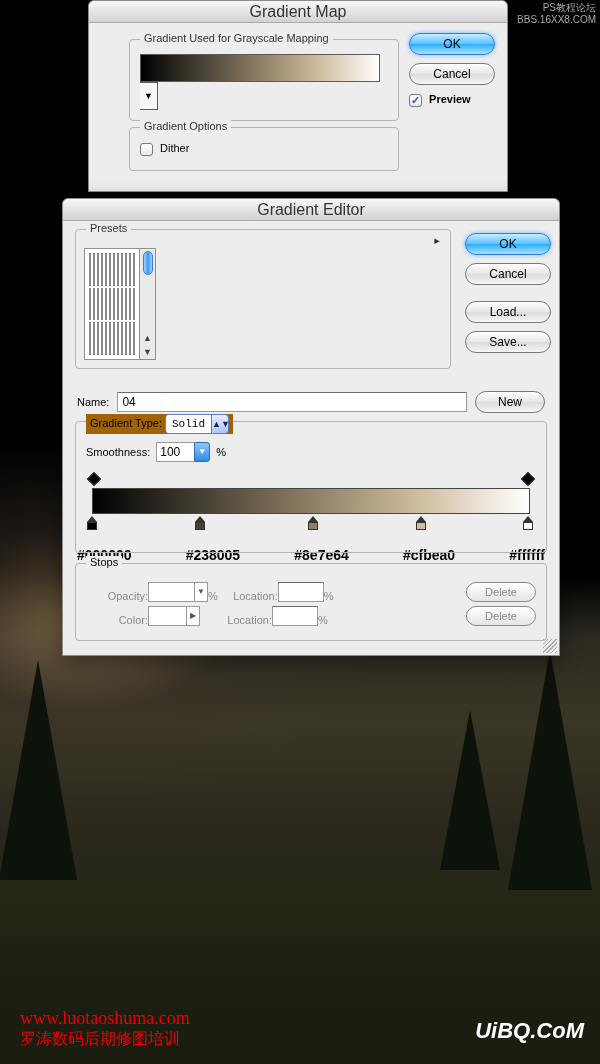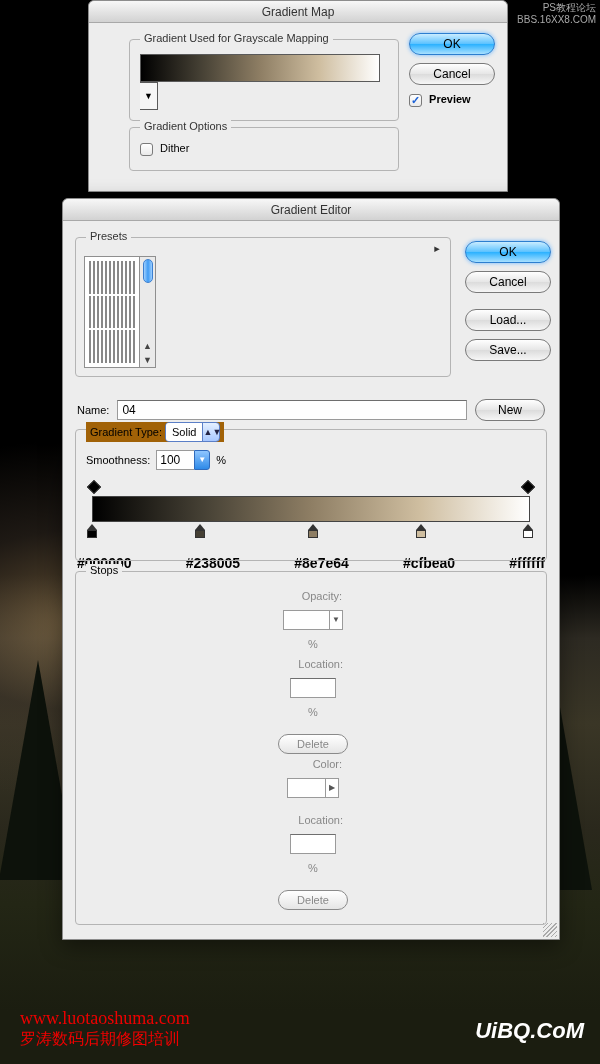--- a/index.html
+++ b/index.html
@@ -38,21 +38,21 @@
   border-radius: 6px 6px 0 0;
   box-shadow: 0 6px 22px rgba(0,0,0,0.45);
 }
 .titlebar {
   height: 22px;
   background: linear-gradient(#f7f7f7,#d2d2d2);
   border-bottom: 1px solid #a8a8a8;
   border-radius: 6px 6px 0 0;
   text-align: center;
   line-height: 22px;
-  font-size: 12px;
+  font-size: 16px;
   color: #333;
 }
 .groupbox {
   border: 1px solid #b4b4b4;
   border-radius: 4px;
   margin: 6px 0;
   padding: 14px 10px 10px 10px;
   position: relative;
 }
 .groupbox .legend {
@@ -88,21 +88,21 @@
 }
 .aqua-checkbox.checked::after { content: "✓"; }
 .textfield {
   background:#fff; border:1px solid #9a9a9a; border-top-color:#6e6e6e; height:20px; padding:0 4px; font-size:12px;
 }
 .dropdown {
   display:inline-flex; align-items:center;
   height:20px; border:1px solid #5b7fc7; border-radius:4px;
   background: linear-gradient(#e5f0ff,#a7c7ff);
 }
-.dropdown .val { padding:0 6px; background:#fff; border-radius:3px 0 0 3px; height:18px; line-height:18px; border-right:1px solid #5b7fc7;}
+.dropdown .val { padding:0 6px; background:#fff; border-radius:3px 0 0 3px; height:18px; line-height:18px; border-right:1px solid #5b7fc7;font-family:Liberation Mono, monospace;}
 .dropdown .arr { width:16px; text-align:center; font-size:9px; color:#224; }
 .num-dd {
   display:inline-flex; align-items:center; height:20px;
 }
 .num-dd input { width:38px; height:20px; border:1px solid #9a9a9a; border-right:none; background:#fff; text-align:left; padding-left:3px; font-size:12px;}
 .num-dd .arr { width:16px; height:20px; background:linear-gradient(#8fc6ff,#2e8ae8); border:1px solid #2f6bbd; border-radius:0 3px 3px 0; text-align:center; color:#fff; font-size:8px; line-height:18px;}
 .field-with-dd { display:inline-flex; align-items:center; }
 .field-with-dd input { width:46px; height:20px; border:1px solid #9a9a9a; border-right:none; background:#fff; padding-left:4px; font-size:12px;}
 .field-with-dd .arr { width:14px; height:20px; background:#fff; border:1px solid #9a9a9a; text-align:center; font-size:8px; color:#555; line-height:18px;}
 .swatch-pick { display:inline-flex; align-items:center; }
@@ -120,21 +120,21 @@
   display:inline-block; vertical-align:middle;
 }
 .grad-dd-arr {
   display:inline-block; width:18px; height:28px;
   border:1px solid #5a5a5a; border-left:none;
   background:#f6f6f6; text-align:center; line-height:26px; font-size:9px;
   vertical-align:middle;
 }
 
 #dlg-editor { left: 62px; top: 198px; width: 498px; }
-#dlg-editor .body { padding: 10px 12px 14px 12px; }
+#dlg-editor .body { padding: 2px 12px 14px 12px; }
 #dlg-editor .row1 { display:flex; align-items:flex-start; }
 #dlg-editor .row1 .presets-wrap { flex:1; }
 #dlg-editor .row1 .btncol { width:96px; padding-left:14px; padding-top:10px;}
 .presets-grid {
   border:1px solid #8f8f8f; background:#fff; padding:4px;
   display:grid; grid-template-columns: repeat(12, 1fr); gap:2px;
   height: 112px;
 }
 .presets-grid .sw { border:1px solid #888; height:100%; }
 .scrollbar {
@@ -157,21 +157,21 @@
 .gstop { position:absolute; width:12px; text-align:center;}
 .gstop .diamond { width:10px; height:10px; transform:rotate(45deg); border:1px solid #333; background:#fff; margin:0 auto;}
 .gstop.top { top:0;}
 .gstop.top .diamond { background:#000;}
 .gstop.bot { top: 42px;}
 .gstop .housepoint { width:0;height:0; border-left:5px solid transparent; border-right:5px solid transparent; border-bottom:6px solid #333; margin:0 auto;}
 .gstop .housebody { width:10px; height:8px; border:1px solid #333; background:#fff; margin:0 auto;}
 .hexlabels { display:flex; justify-content:space-between; font-size:14px; font-weight:bold; margin-top:-6px; padding:0 2px; }
 .stops-group { border:1px solid #b4b4b4; border-radius:4px; padding:14px 10px 10px 14px; position:relative; margin-top:0;}
 .stops-group .legend { position:absolute; top:-8px; left:10px; background:#ededed; padding:0 4px;}
-.stops-row { display:flex; align-items:center; gap:8px; margin:4px 0; color:#888;flex-direction:column;}
+.stops-row { display:flex; align-items:flex-end; gap:0; margin:4px 0; color:#888;}
 .stops-row .lbl { width:58px; text-align:right;}
 .stops-row .lbl2 { width:60px; text-align:right;}
 .pill-btn {
   width:70px; height:20px; border:1px solid #8a8a8a; border-radius:10px;
   background:linear-gradient(#fff,#e5e5e5); text-align:center; line-height:18px; color:#888;
 }
 .resize-grip { position:absolute; bottom:2px; right:2px; width:14px; height:14px;
   background: repeating-linear-gradient(135deg,#aaa 0 1px, transparent 1px 3px);}
 .flyout { position:absolute; top:4px; right:6px; width:14px; height:14px; font-size:11px; text-align:center; color:#333;}
 </style>

